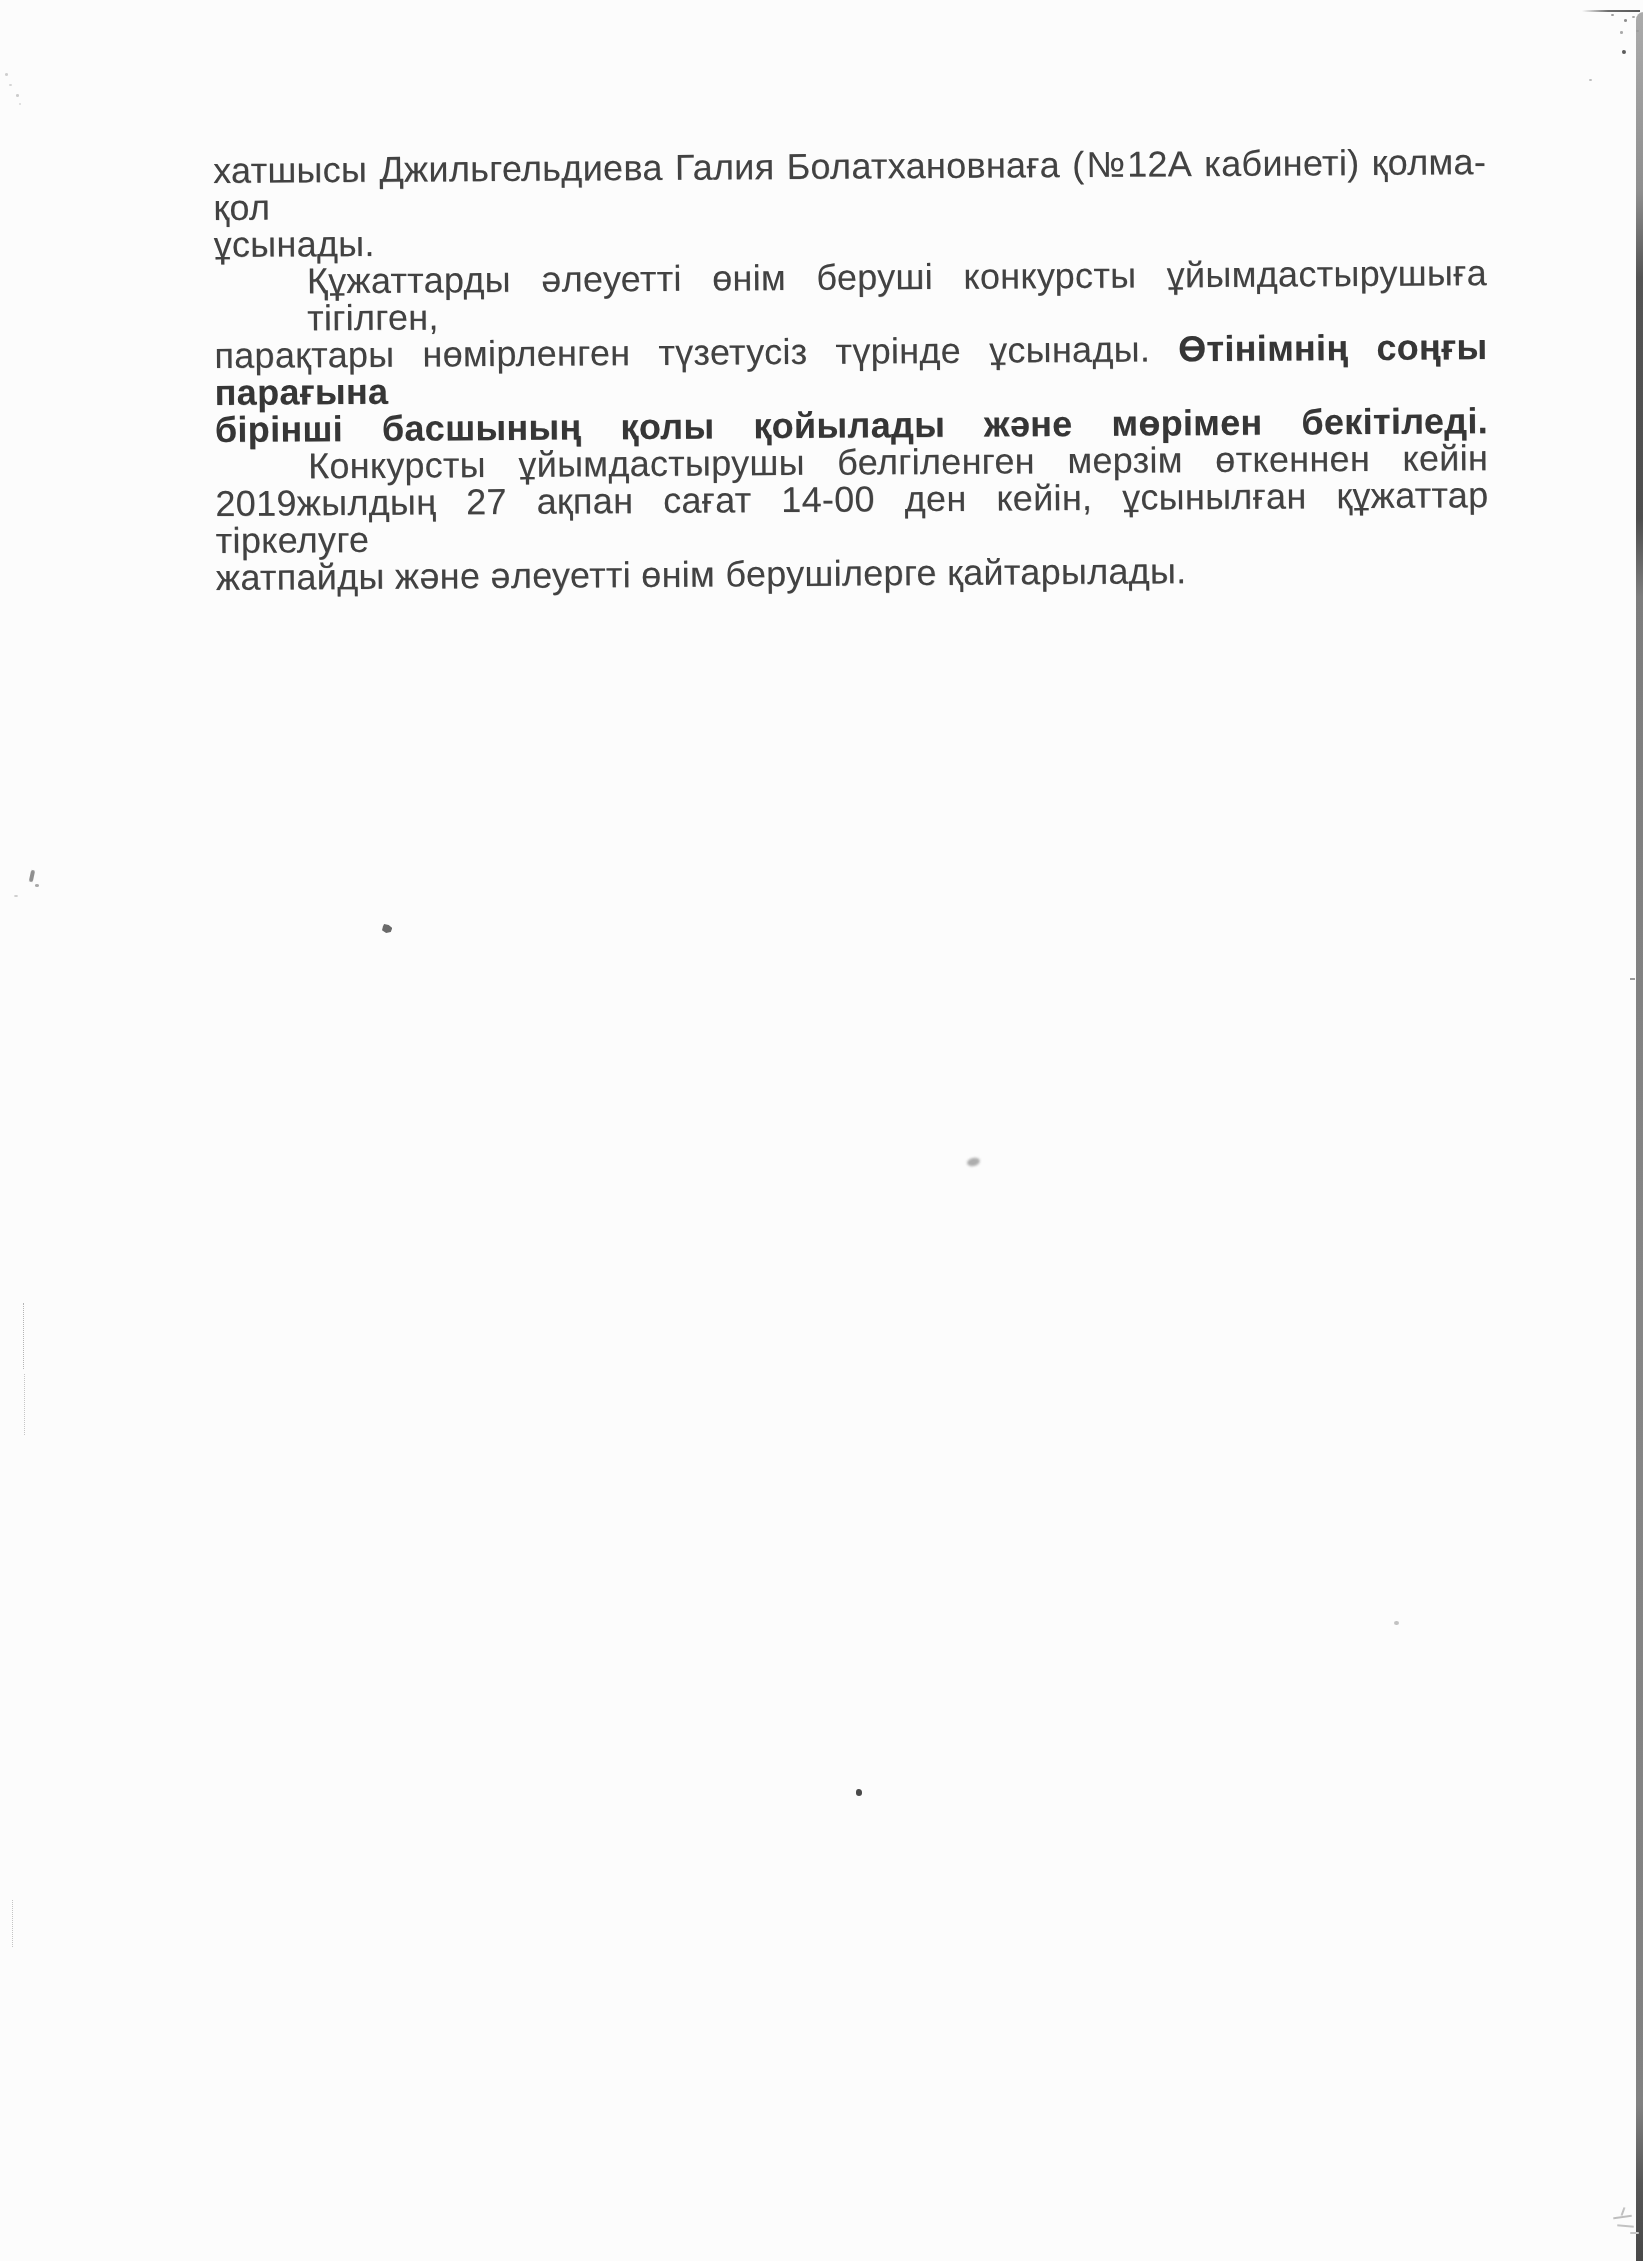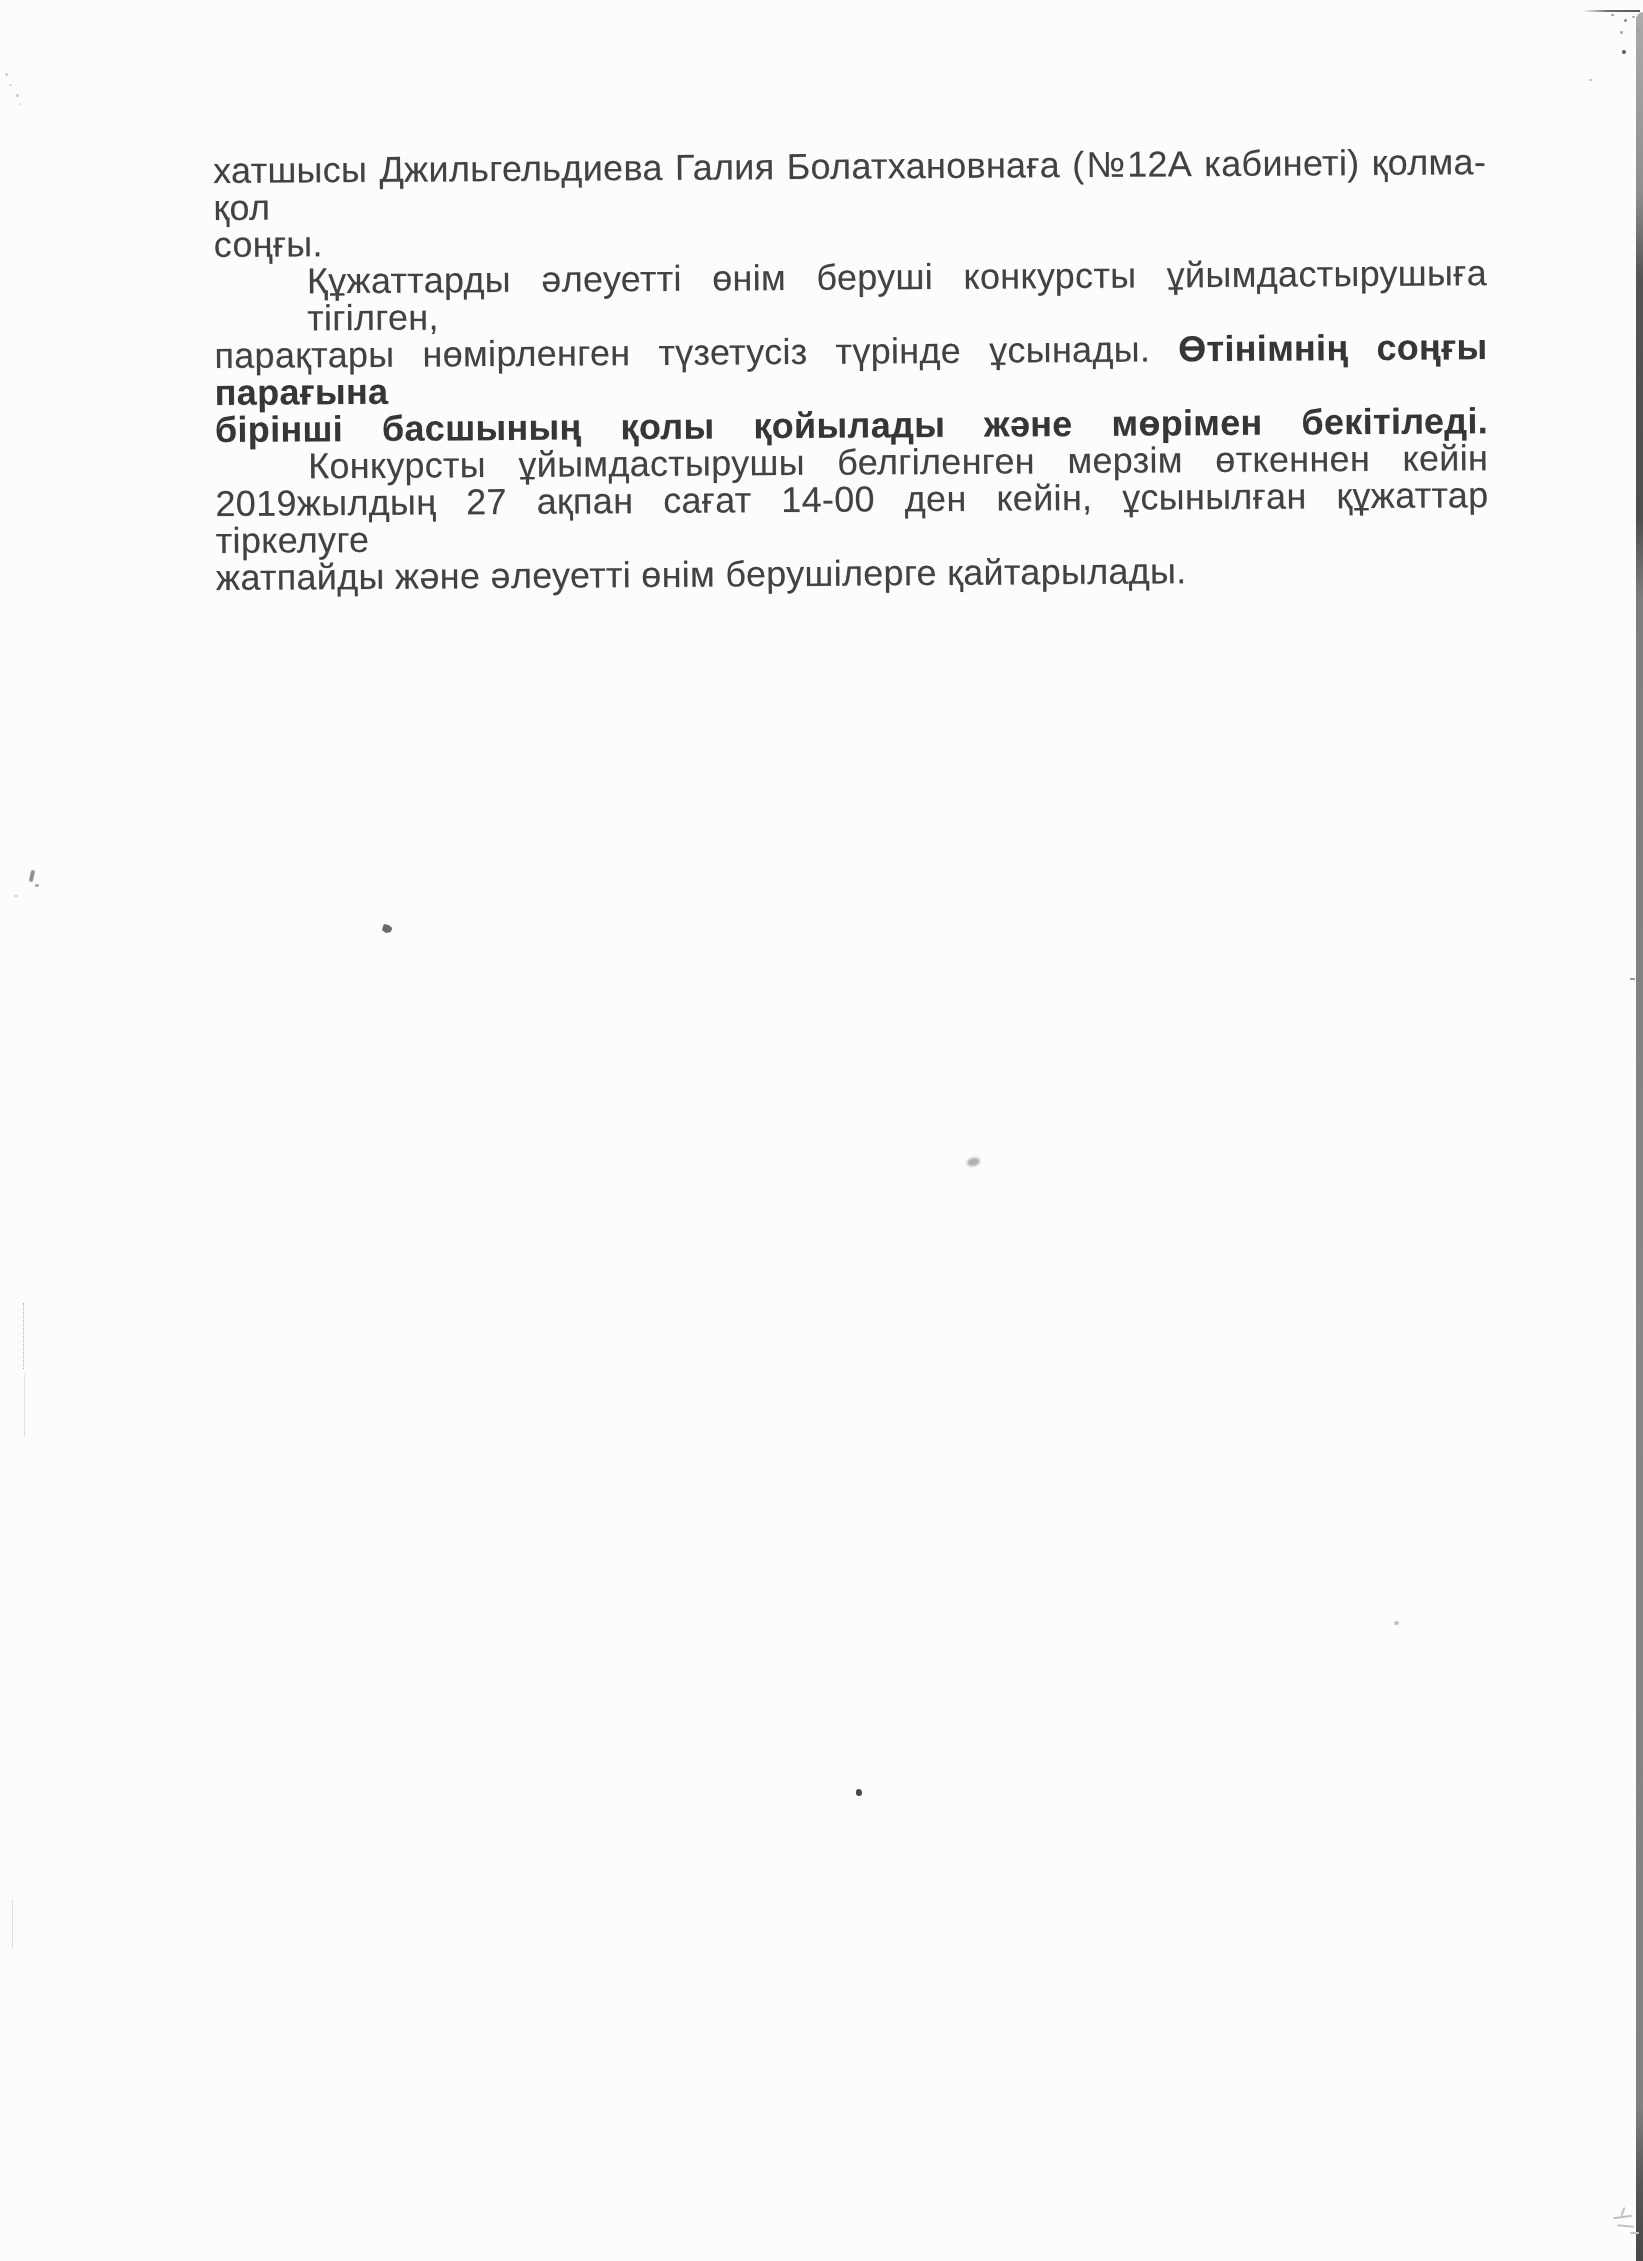--- a/index.html
+++ b/index.html
@@ -46,21 +46,21 @@
   .stroke { border-radius:1.3px; filter:blur(0.3px); }
   .mark { border-radius:1.9px; filter:blur(0.3px); }
   .tick { filter:blur(0.3px); }
 </style>
 </head>
 <body>
 
 <div class="page">
   <div class="text-block">
       <div class="line justify"><span class="seg">хатшысы Джильгельдиева Галия Болатхановнаға (№12А кабинеті) қолма-қол</span></div>
-      <div class="line"><span class="seg">соңғы.</span></div>
+      <div class="line"><span class="seg">ұсынады.</span></div>
       <div class="line justify indent"><span class="seg">Құжаттарды әлеуетті өнім беруші конкурсты ұйымдастырушыға тігілген,</span></div>
       <div class="line justify"><span class="seg">парақтары нөмірленген түзетусіз түрінде ұсынады. </span><span class="seg bold">Өтінімнің соңғы парағына</span></div>
       <div class="line justify"><span class="seg bold">бірінші басшының қолы қойылады және мөрімен бекітіледі.</span></div>
       <div class="line justify indent"><span class="seg">Конкурсты ұйымдастырушы белгіленген мерзім өткеннен кейін</span></div>
       <div class="line justify"><span class="seg">2019жылдың 27 ақпан сағат 14-00 ден кейін, ұсынылған құжаттар тіркелуге</span></div>
       <div class="line"><span class="seg">жатпайды және әлеуетті өнім берушілерге қайтарылады.</span></div>
     </div>
   <div>
       <div class="artifact vedge" style="left: 1636px; top: 11.6px; width: 7.7px; height: 2250px;"></div>
       <div class="artifact hline" style="left: 1582px; top: 10.3px; width: 58px; height: 1.9px;"></div>

